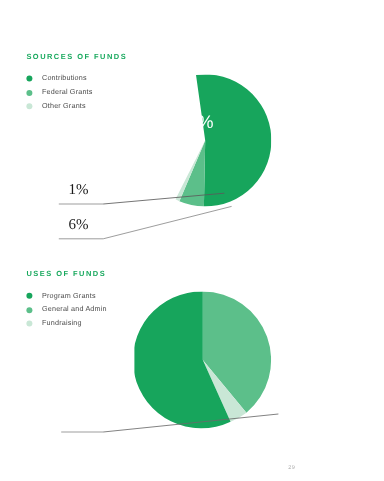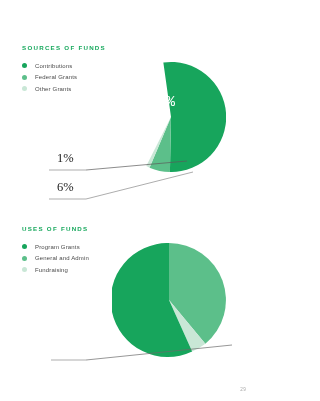--- a/index.html
+++ b/index.html
@@ -35,21 +35,21 @@
     font-family:"Liberation Sans", sans-serif;
   }
 
   .pie-wrap{position:absolute;}
   .sec1 .pie-wrap{left:116px;top:62px;width:110px;height:110px;}
   .sec2 .pie-wrap{left:112px;top:63px;width:114px;height:114px;}
   .pie-svg{display:block;width:100%;height:100%;}
 
   .pie-pct{
     position:absolute;
-    font-family:Liberation Mono, monospace;
+    font-family:Liberation Sans, sans-serif;
     color:#ffffff;
     white-space:nowrap;
     line-height:1;
   }
 
   .ext-label{
     position:absolute;
     font-family:"Liberation Serif", serif;
     color:#1a1a1a;
     white-space:nowrap;

